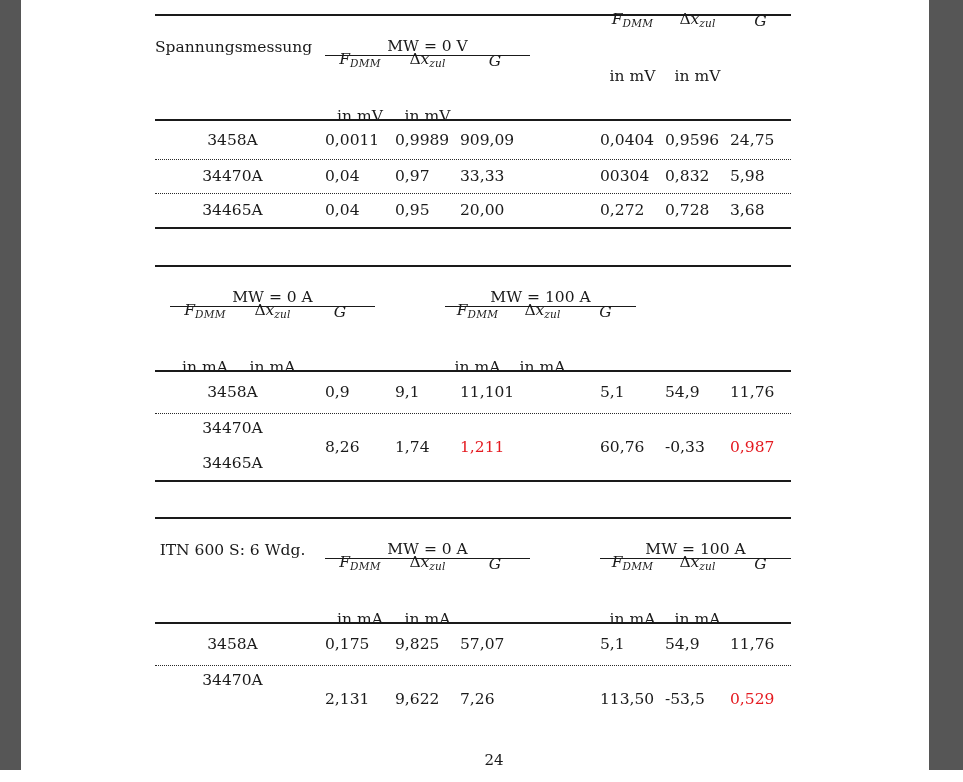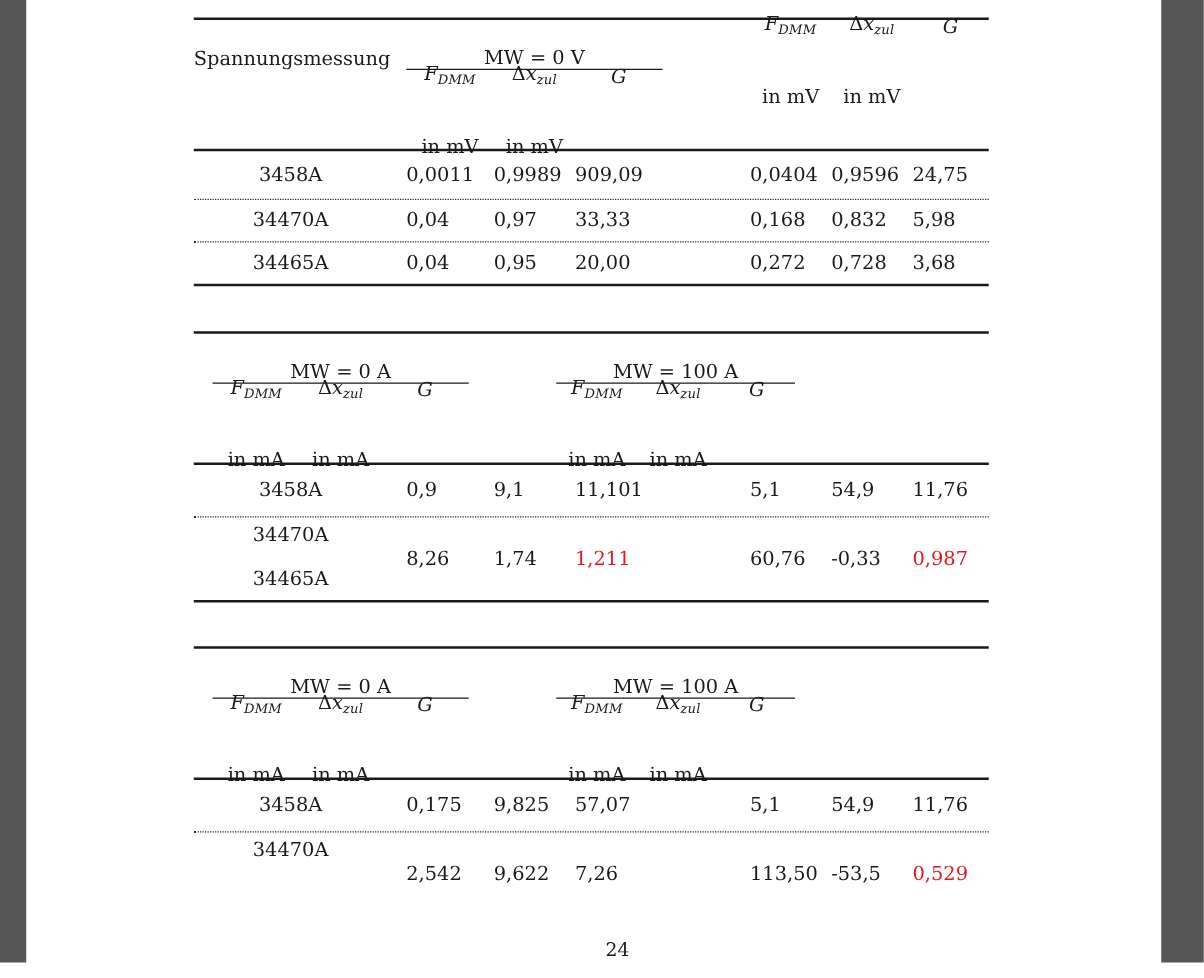--- a/index.html
+++ b/index.html
@@ -128,21 +128,21 @@
       <div class="dv c5">0,9596</div>
       <div class="dv c6">24,75</div>
     </div>
     <div class="drow">
       <div class="dlabel">34470A</div>
       <div class="sp1"></div>
       <div class="dv c1">0,04</div>
       <div class="dv c2">0,97</div>
       <div class="dv c3">33,33</div>
       <div class="sp2"></div>
-      <div class="dv c4">0,168</div>
+      <div class="dv c4">00304</div>
       <div class="dv c5">0,832</div>
       <div class="dv c6">5,98</div>
     </div>
     <div class="drow">
       <div class="dlabel">34465A</div>
       <div class="sp1"></div>
       <div class="dv c1">0,04</div>
       <div class="dv c2">0,95</div>
       <div class="dv c3">20,00</div>
       <div class="sp2"></div>
@@ -216,20 +216,21 @@
       <div class="sp2"></div>
       <div class="dv c4">60,76</div>
       <div class="dv c5">-0,33</div>
       <div class="dv c6 red">0,987</div>
     </div>
   </div>
 </section>
 
 <section class="tbl t-3">
   <div class="thead">
+    <div class="tlabel">ITN 600 S: 6 Wdg.</div>
     <div class="sp1"></div>
     <div class="group g1">
       <div class="gtitle">MW = 0 A</div>
       <div class="gcols">
         <div class="ch c1">
           <div class="sym"><i>F</i><span class="sub">DMM</span></div>
           <div class="unit">in mA</div>
         </div>
         <div class="ch c2">
           <div class="sym"><span>Δ</span><i>x</i><span class="sub">zul</span></div>
@@ -268,21 +269,21 @@
       <div class="dv c2">9,825</div>
       <div class="dv c3">57,07</div>
       <div class="sp2"></div>
       <div class="dv c4">5,1</div>
       <div class="dv c5">54,9</div>
       <div class="dv c6">11,76</div>
     </div>
     <div class="drow merged3">
       <div class="dlabel">34470A</div>
       <div class="sp1"></div>
-      <div class="dv c1">2,542</div>
+      <div class="dv c1">2,131</div>
       <div class="dv c2">9,622</div>
       <div class="dv c3">7,26</div>
       <div class="sp2"></div>
       <div class="dv c4">113,50</div>
       <div class="dv c5">-53,5</div>
       <div class="dv c6 red">0,529</div>
     </div>
   </div>
 </section>
 

